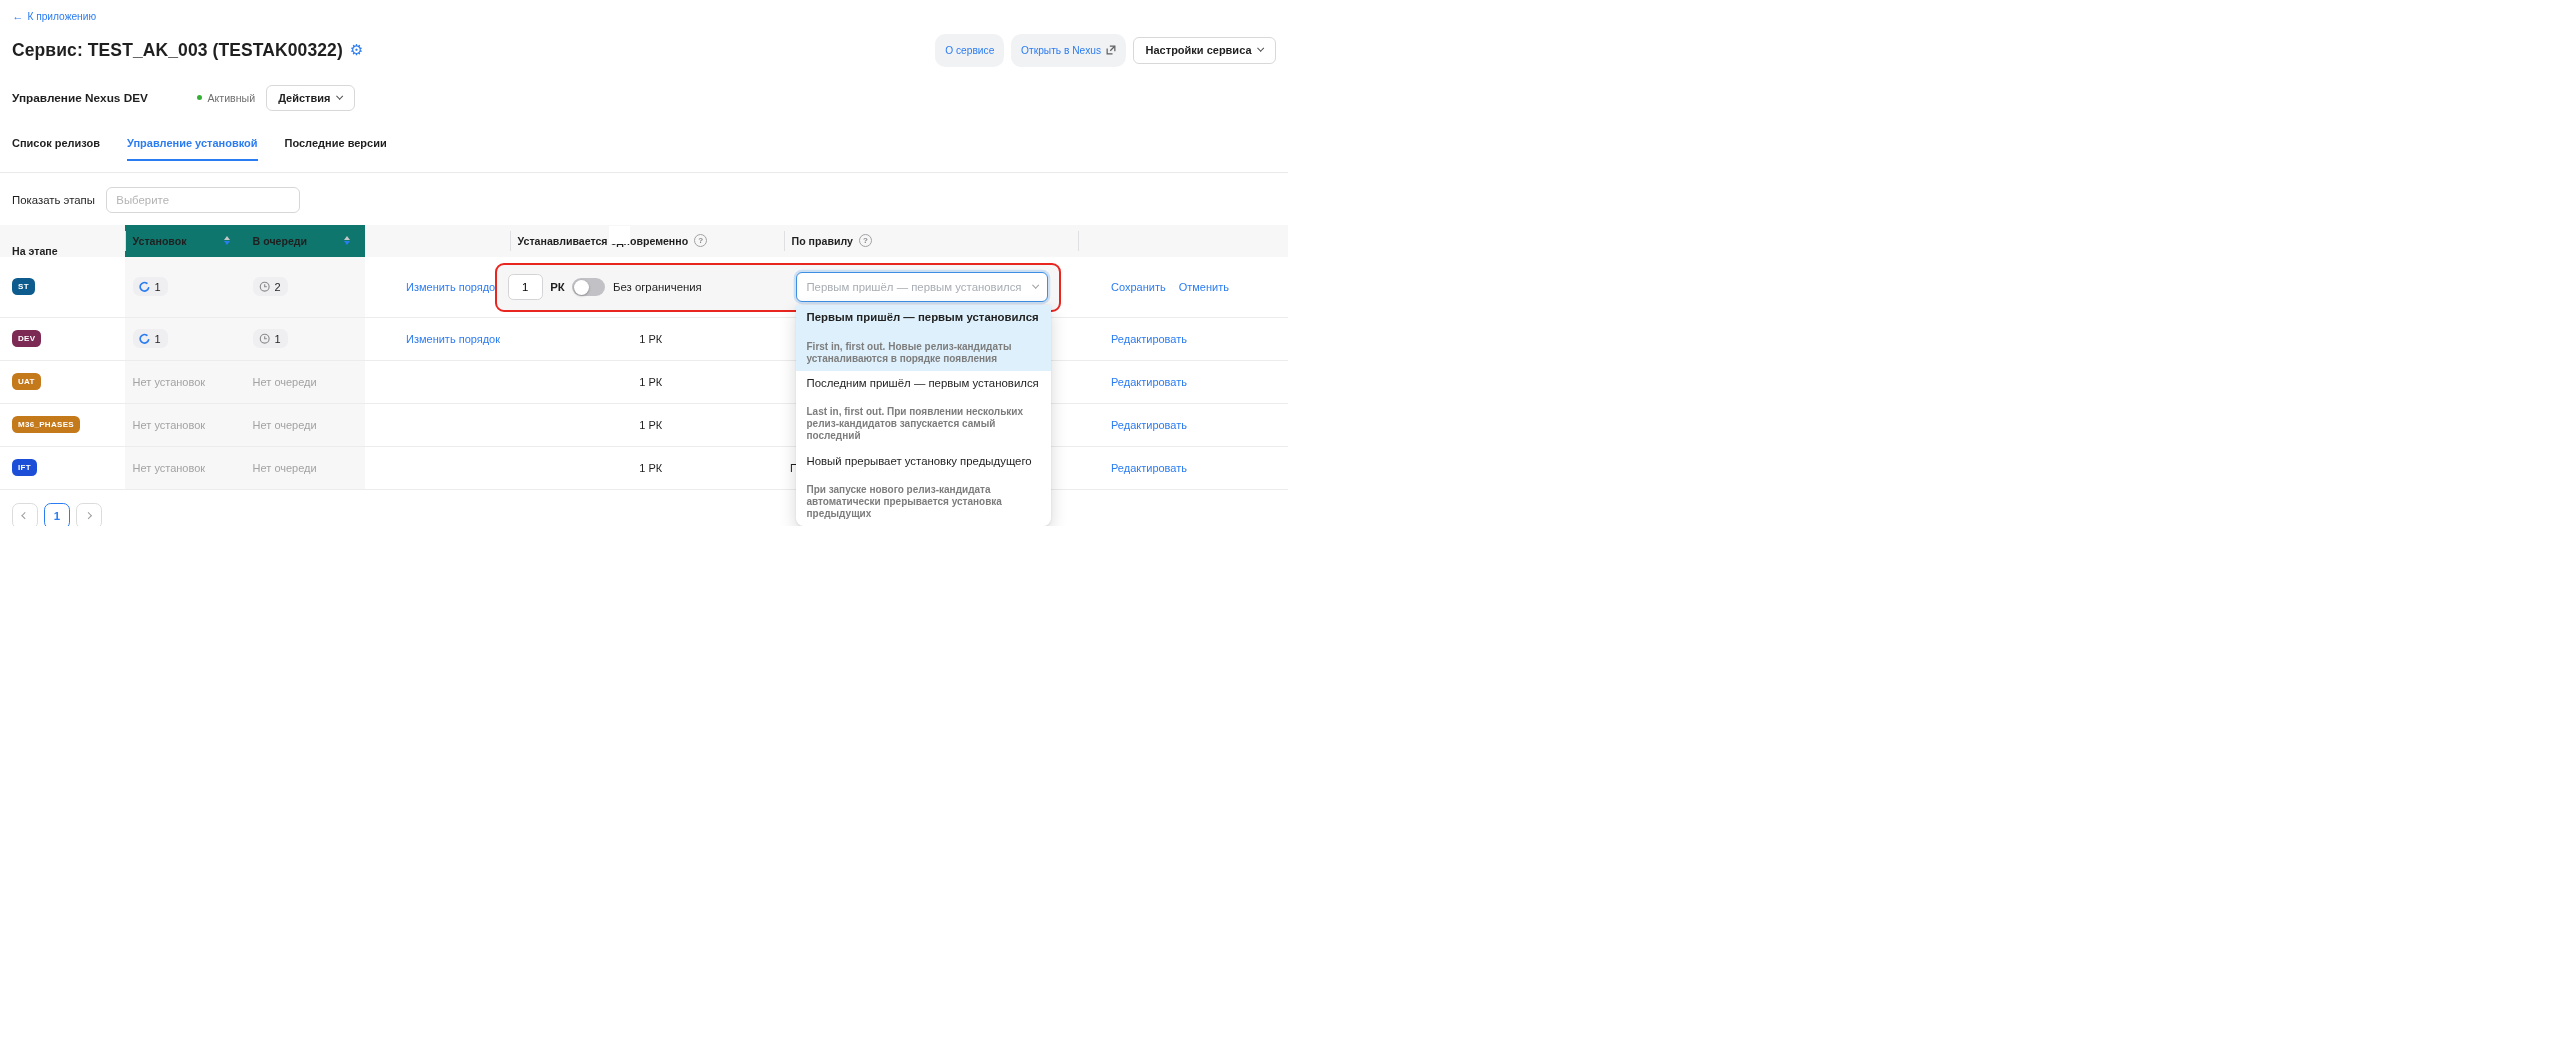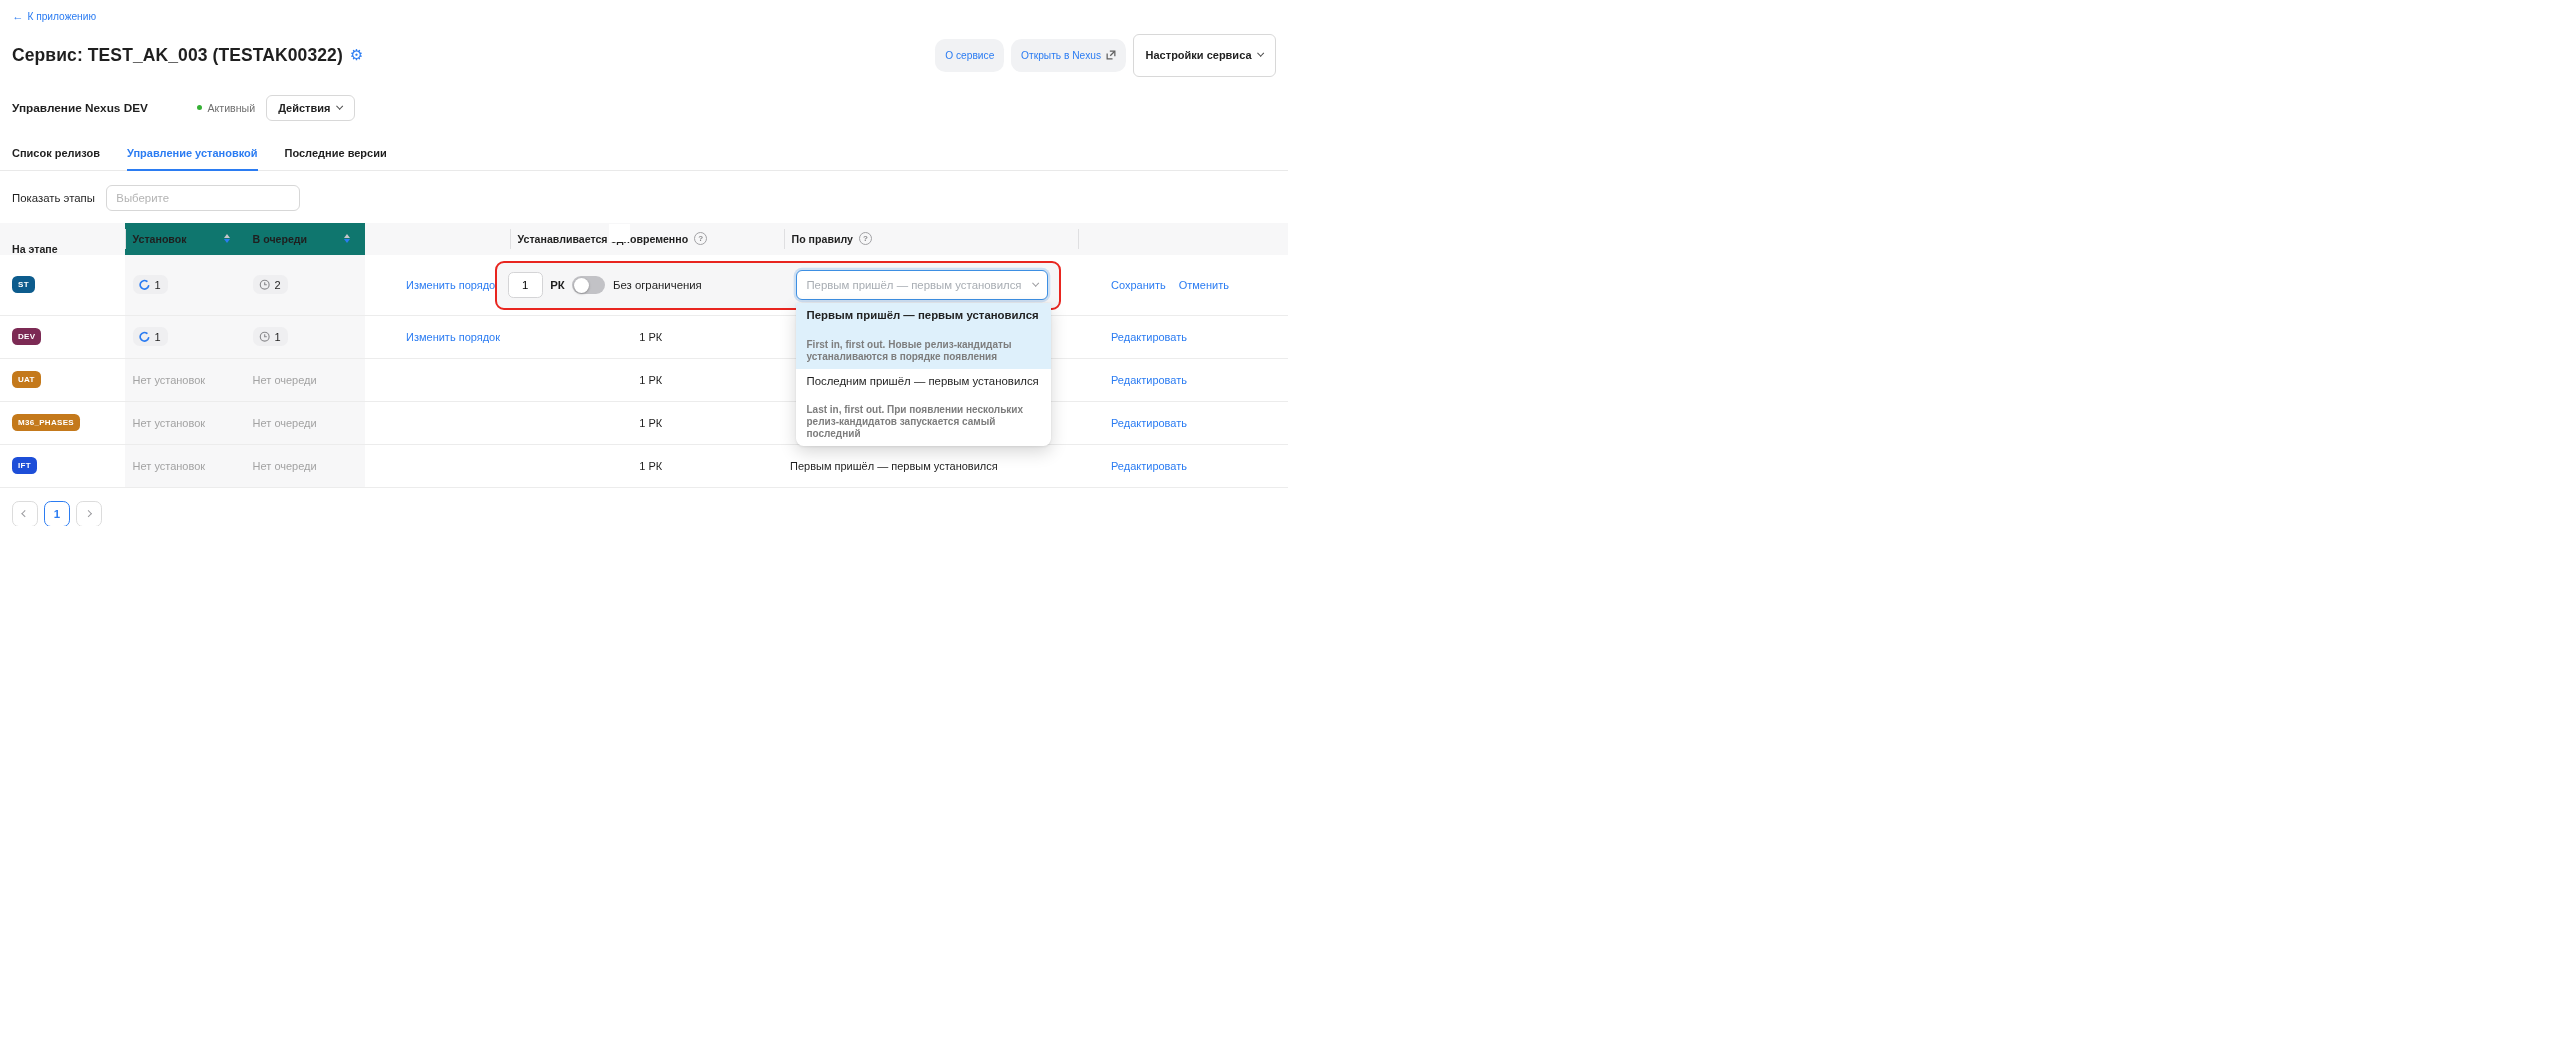--- a/index.html
+++ b/index.html
@@ -18,37 +18,37 @@
   .back-arrow::before { content:"←"; font-size:11.4px; }
 
   
   .title-row { display:flex; align-items:center; padding:10.6px 12px 0; }
   h1 { font-size:17.5px; font-weight:600; letter-spacing:0.1px; }
   .gear { margin-left:6.8px; cursor:pointer; }
   .gear::before { content:"⚙"; color:#2b7cf2; font-size:15px; line-height:1; }
   .title-actions { margin-left:auto; display:flex; align-items:center; gap:6.8px; }
   .pill-btn { display:inline-flex; align-items:center; gap:5.3px; height:33px; padding:0 10px;
     border-radius:10.6px; background:#f1f2f4; color:#2b7cf2; font-size:10.2px; font-weight:500; cursor:pointer; border:none; }
-  .btn { display:inline-flex; align-items:center; gap:6.8px; height:43px; padding:0 11.4px;
+  .btn { display:inline-flex; align-items:center; gap:6.8px; height:27px; padding:0 11.4px;
     border:0.8px solid #d8d8d8; border-radius:6px; background:#fff; font-size:11px; font-weight:600; cursor:pointer; color:#1f1f1f; }
   .chv { width:5.3px; height:5.3px; border-right:1.3px solid #4a4a4a; border-bottom:1.3px solid #4a4a4a; display:inline-block; }
   .chv-down { transform:rotate(45deg) translate(-0.8px,-0.8px); }
   .chv-left { transform:rotate(135deg); }
   .chv-right { transform:rotate(-45deg); }
   .ext-icon { width:10px; height:10px; }
 
   
   .repo-row { display:flex; align-items:center; padding:18px 12px 0; }
   .repo-name { font-size:11.8px; font-weight:700; }
   .status { display:inline-flex; align-items:center; gap:5.3px; margin-left:49px; color:#6f6f6f; font-size:10.6px; }
   .dot { width:5.3px; height:5.3px; border-radius:50%; background:#35b034; }
   .repo-row .btn { margin-left:10.6px; height:26px; }
 
   
-  .tabs { display:flex; gap:27px; padding:26px 12px 0; border-bottom:0.8px solid #e9e9e9; }
+  .tabs { display:flex; gap:27px; padding:26px 12px 12px; border-bottom:0.8px solid #e9e9e9; }
   .tab { font-size:11px; font-weight:600; padding-bottom:10px; border-bottom:2.3px solid transparent; margin-bottom:-0.8px; cursor:pointer; }
   .tab.active { color:#2b7cf2; border-bottom-color:#2b7cf2; }
 
   
   .filter-row { display:flex; align-items:center; gap:11.4px; padding:14.4px 12px 0; }
   .filter-label { font-size:11.4px; }
   .filter-input { width:194px; height:26px; border:0.8px solid #d7d7d7; border-radius:6px; padding:0 9px; font-size:11.4px;
     font-family:inherit; color:#1f1f1f; outline:none; }
   .filter-input::placeholder { color:#b3b3b3; }
 
@@ -254,20 +254,24 @@
 
         <div class="panel">
           <div class="option hl">
             <div class="opt-title">Первым пришёл — первым установился</div>
             <div class="opt-desc">First in, first out. Новые релиз-кандидаты устаналиваются в порядке появления</div>
           </div>
           <div class="option">
             <div class="opt-title">Последним пришёл — первым установился</div>
             <div class="opt-desc">Last in, first out. При появлении нескольких релиз-кандидатов запускается самый последний</div>
           </div>
+          <div class="option">
+            <div class="opt-title">Новый прерывает установку предыдущего</div>
+            <div class="opt-desc">При запуске нового релиз-кандидата автоматически прерывается установка предыдущих</div>
+          </div>
         </div>
       </div>
     </div>
   </div>
 
   <div class="trow tbody-row">
     <div class="cell first">
       <span class="badge badge-dev">DEV</span>
     </div>
     <div class="band cell">

